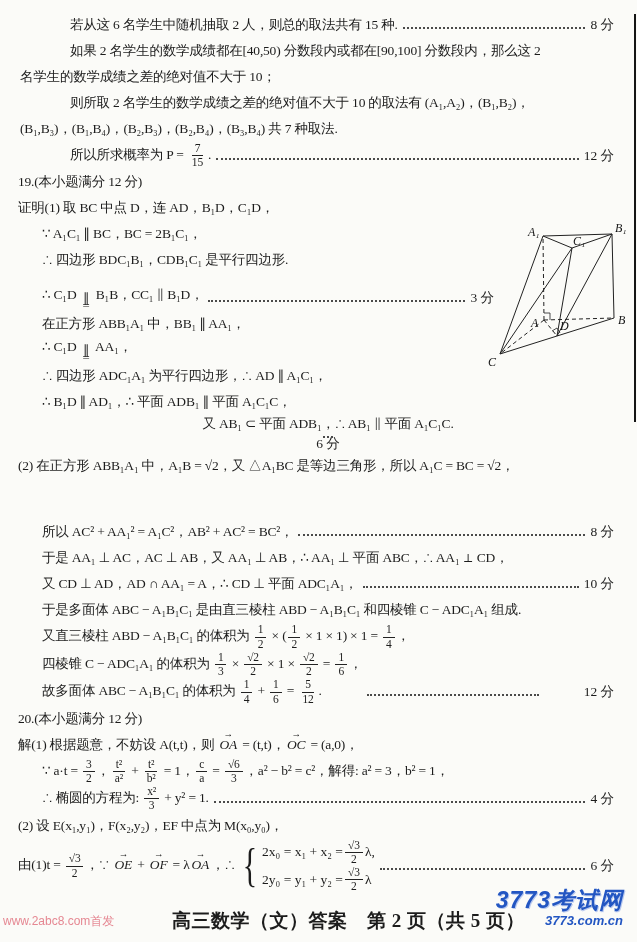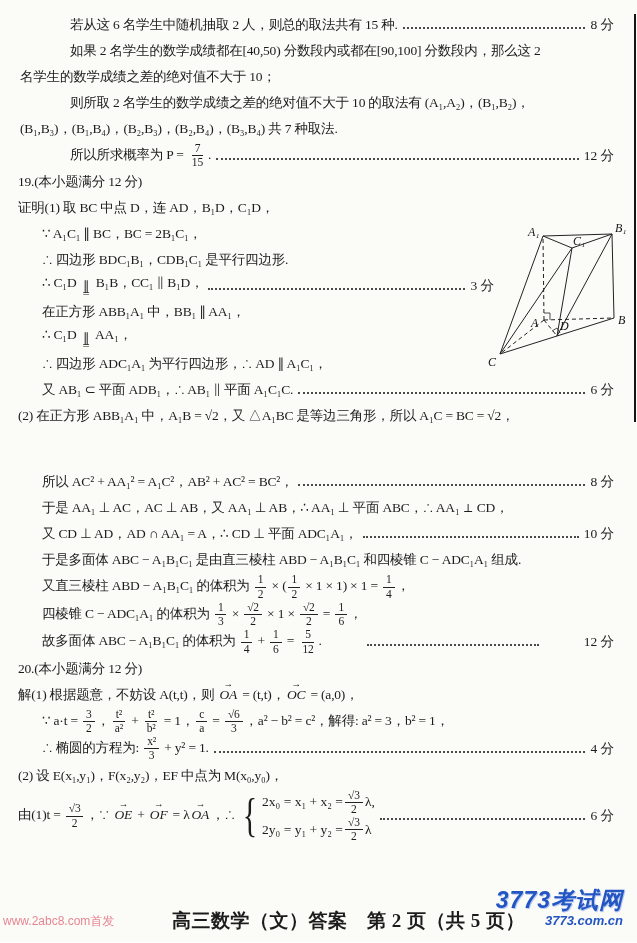--- a/index.html
+++ b/index.html
@@ -110,41 +110,44 @@
       </div>
       <div class="line">
         <span class="t">证明(1) 取 BC 中点 D，连 AD，B₁D，C₁D，</span>
       </div>
       <div class="line" style="padding-left: 24px;">
         <span class="t">∵ A₁C₁ ∥ BC，BC = 2B₁C₁，</span>
       </div>
       <div class="line" style="padding-left: 24px;">
         <span class="t">∴ 四边形 BDC₁B₁，CDB₁C₁ 是平行四边形.</span>
       </div>
-      <div class="line" style="padding-left: 24px; width: 452px;">
+      <div class="line" style="padding-left: 24px; width: 452px; margin-top: 12px;">
         <span class="t">∴ C₁D <span class="pareq">
             <span>∥</span>
             <span>=</span>
           </span> B₁B，CC₁ ∥ B₁D，</span>
         <span class="leader"></span>
         <span class="marker">3 分</span>
       </div>
       <div class="line" style="padding-left: 24px;">
         <span class="t">在正方形 ABB₁A₁ 中，BB₁ ∥ AA₁，</span>
       </div>
       <div class="line" style="padding-left: 24px;">
         <span class="t">∴ C₁D <span class="pareq">
             <span>∥</span>
             <span>=</span>
           </span> AA₁，</span>
       </div>
       <div class="line" style="padding-left: 24px;">
         <span class="t">∴ 四边形 ADC₁A₁ 为平行四边形，∴ AD ∥ A₁C₁，</span>
       </div>
       <div class="line" style="padding-left: 24px;">
+        <span class="t">∴ B₁D ∥ AD₁，∴ 平面 ADB₁ ∥ 平面 A₁C₁C，</span>
+      </div>
+      <div class="line" style="padding-left: 24px; flex-direction: column;">
         <span class="t">又 AB₁ ⊂ 平面 ADB₁，∴ AB₁ ∥ 平面 A₁C₁C.</span>
         <span class="leader"></span>
         <span class="marker">6 分</span>
       </div>
       <div class="line">
         <span class="t">(2) 在正方形 ABB₁A₁ 中，A₁B = √2，又 △A₁BC 是等边三角形，所以 A₁C = BC = √2，</span>
       </div>
       <div class="line" style="padding-left: 24px; margin-top: 40px;">
         <span class="t">所以 AC² + AA₁² = A₁C²，AB² + AC² = BC²，</span>
         <span class="leader"></span>

